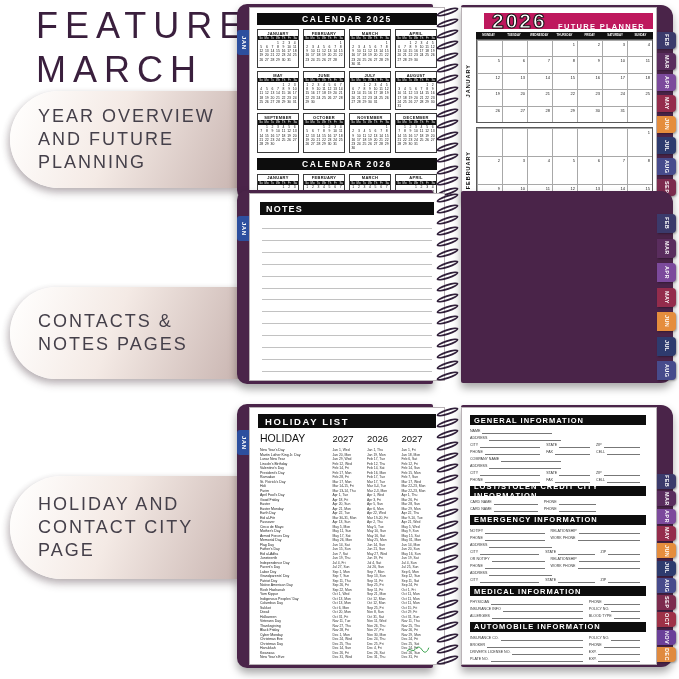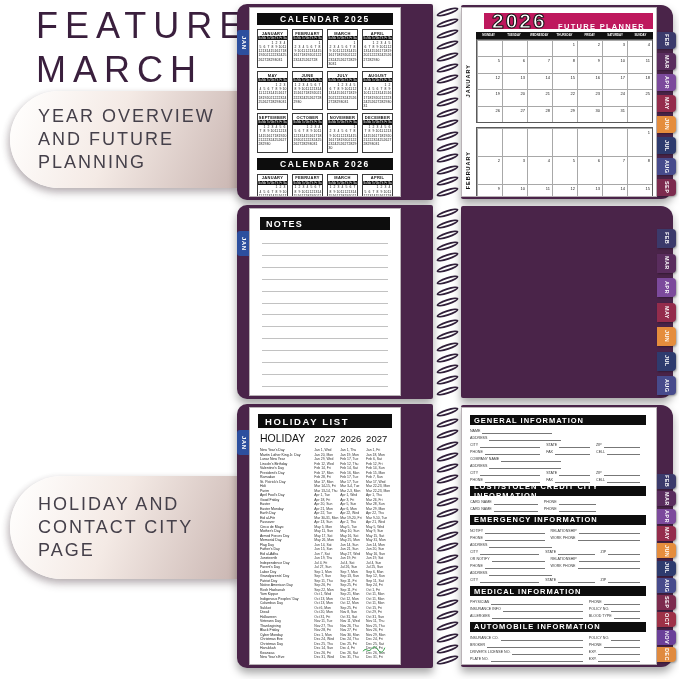--- a/index.html
+++ b/index.html
@@ -12,29 +12,29 @@
         background:linear-gradient(112deg,#fffefd 4%,#f4eae5 45%,#c9b5b1 100%);
         box-shadow:0 5px 9px rgba(60,40,50,.28),-3px 2px 6px rgba(60,40,50,.14);
         display:flex;align-items:center;padding-left:28px;box-sizing:border-box;}
   .pill span{width:190px;font-size:18px;letter-spacing:2px;line-height:1.28;color:#45404a;}
   #pill1{top:91px;height:97px;}
   #pill2{top:287px;height:92px;}
   #pill3{top:476px;height:103px;}
   
   .spread{position:absolute;left:237px;width:442px;}
   #spread1{top:4px;height:196px;}
-  #spread2{top:205px;height:194px;}
+  #spread2{top:190px;height:194px;}
   #spread3{top:404px;height:264px;}
   .cover-left{position:absolute;left:0;top:0;bottom:0;width:196px;background:#4a2449;
               border-radius:10px 2px 2px 10px;box-shadow:0 5px 9px rgba(0,0,0,.35);}
   .cover-right{position:absolute;left:224px;top:1px;bottom:1px;width:212px;background:#4a2449;
                border-radius:2px 12px 12px 2px;box-shadow:0 5px 9px rgba(0,0,0,.35);}
   .page{position:absolute;top:3px;bottom:3px;background:#fff;border:1px solid #b9b2b6;
         box-sizing:border-box;overflow:hidden;}
-  .page-left{left:12px;width:152px;}
+  .page-left{left:12px;width:196px;}
   .page-right{left:224px;width:196px;}
   .jan-tab{position:absolute;left:0;top:26px;width:13px;height:25px;background:#2d4f9e;
            border-radius:3px 0 0 3px;display:flex;align-items:center;justify-content:center;}
   .jan-tab span{writing-mode:vertical-rl;font-size:6px;font-weight:bold;color:#fff;letter-spacing:.5px;}
   .spiral{position:absolute;left:196px;top:2px;bottom:2px;width:28px;display:flex;
           flex-direction:column;justify-content:space-around;align-items:center;}
   .loop{width:23px;height:6px;border:2.2px solid #31203a;border-radius:50%;
         transform:rotate(-18deg);box-sizing:border-box;background:transparent;}
   .tab{position:absolute;left:420px;width:19px;border-radius:0 4px 4px 0;color:#fff;
        display:flex;align-items:center;justify-content:center;box-shadow:1px 1px 2px rgba(0,0,0,.3);}
@@ -108,20 +108,23 @@
 
 <div class="canvas">
 
   <div class="title">
     <div>FEATURED</div>
     <div>MARCH</div>
   </div>
   <div class="pill" id="pill1">
     <span>YEAR OVERVIEW AND FUTURE PLANNING</span>
   </div>
+  <div class="pill" id="pill2">
+    <span>CONTACTS &amp; NOTES PAGES</span>
+  </div>
   <div class="pill" id="pill3">
     <span>HOLIDAY AND CONTACT CITY PAGE</span>
   </div>
 
   <div class="spread" id="spread1">
     <div class="cover-left"></div>
     <div class="cover-right"></div>
     <div class="jan-tab">
       <span>JAN</span>
     </div>

